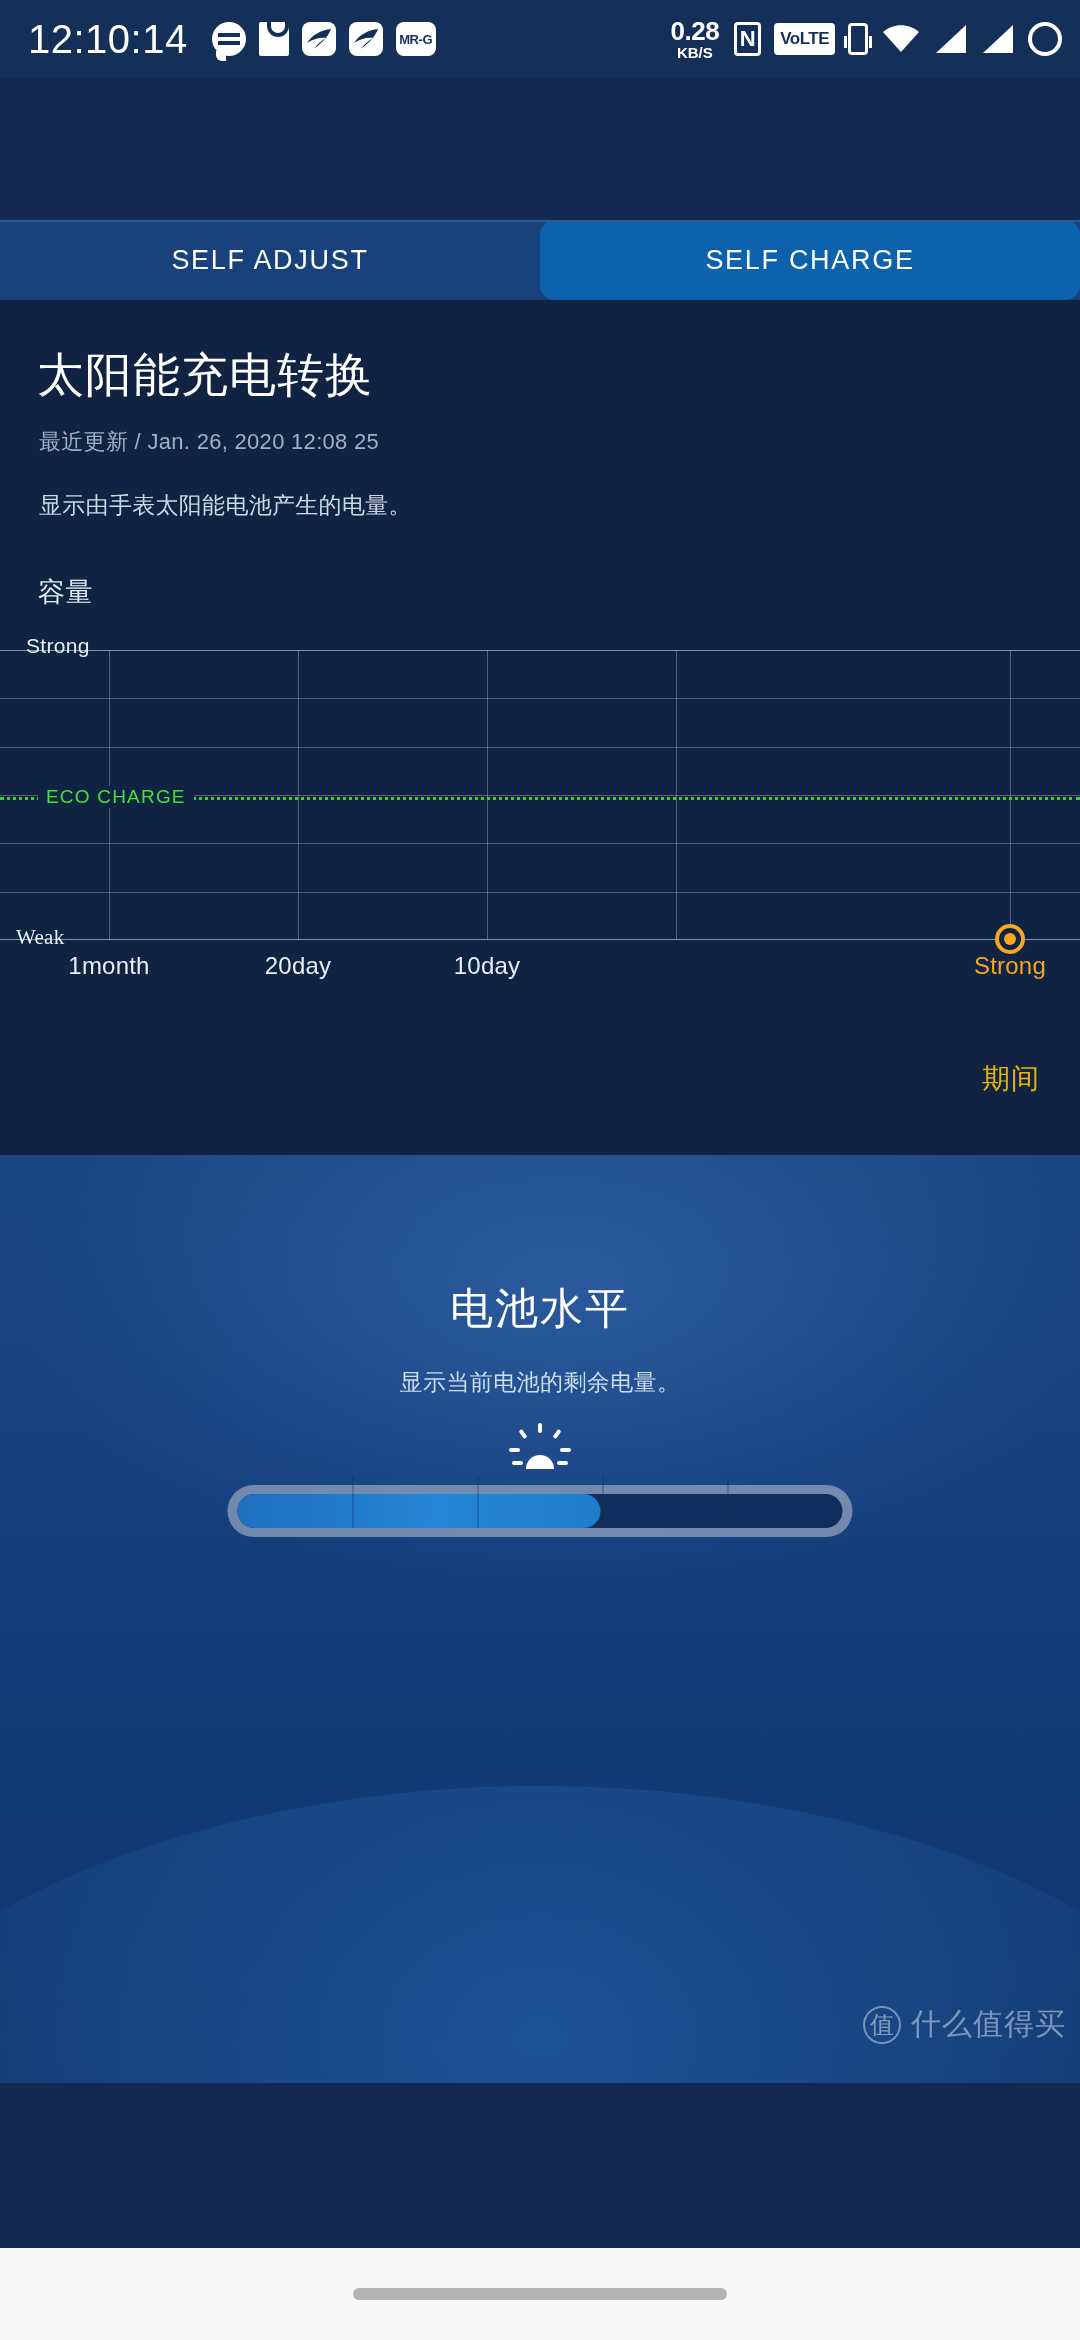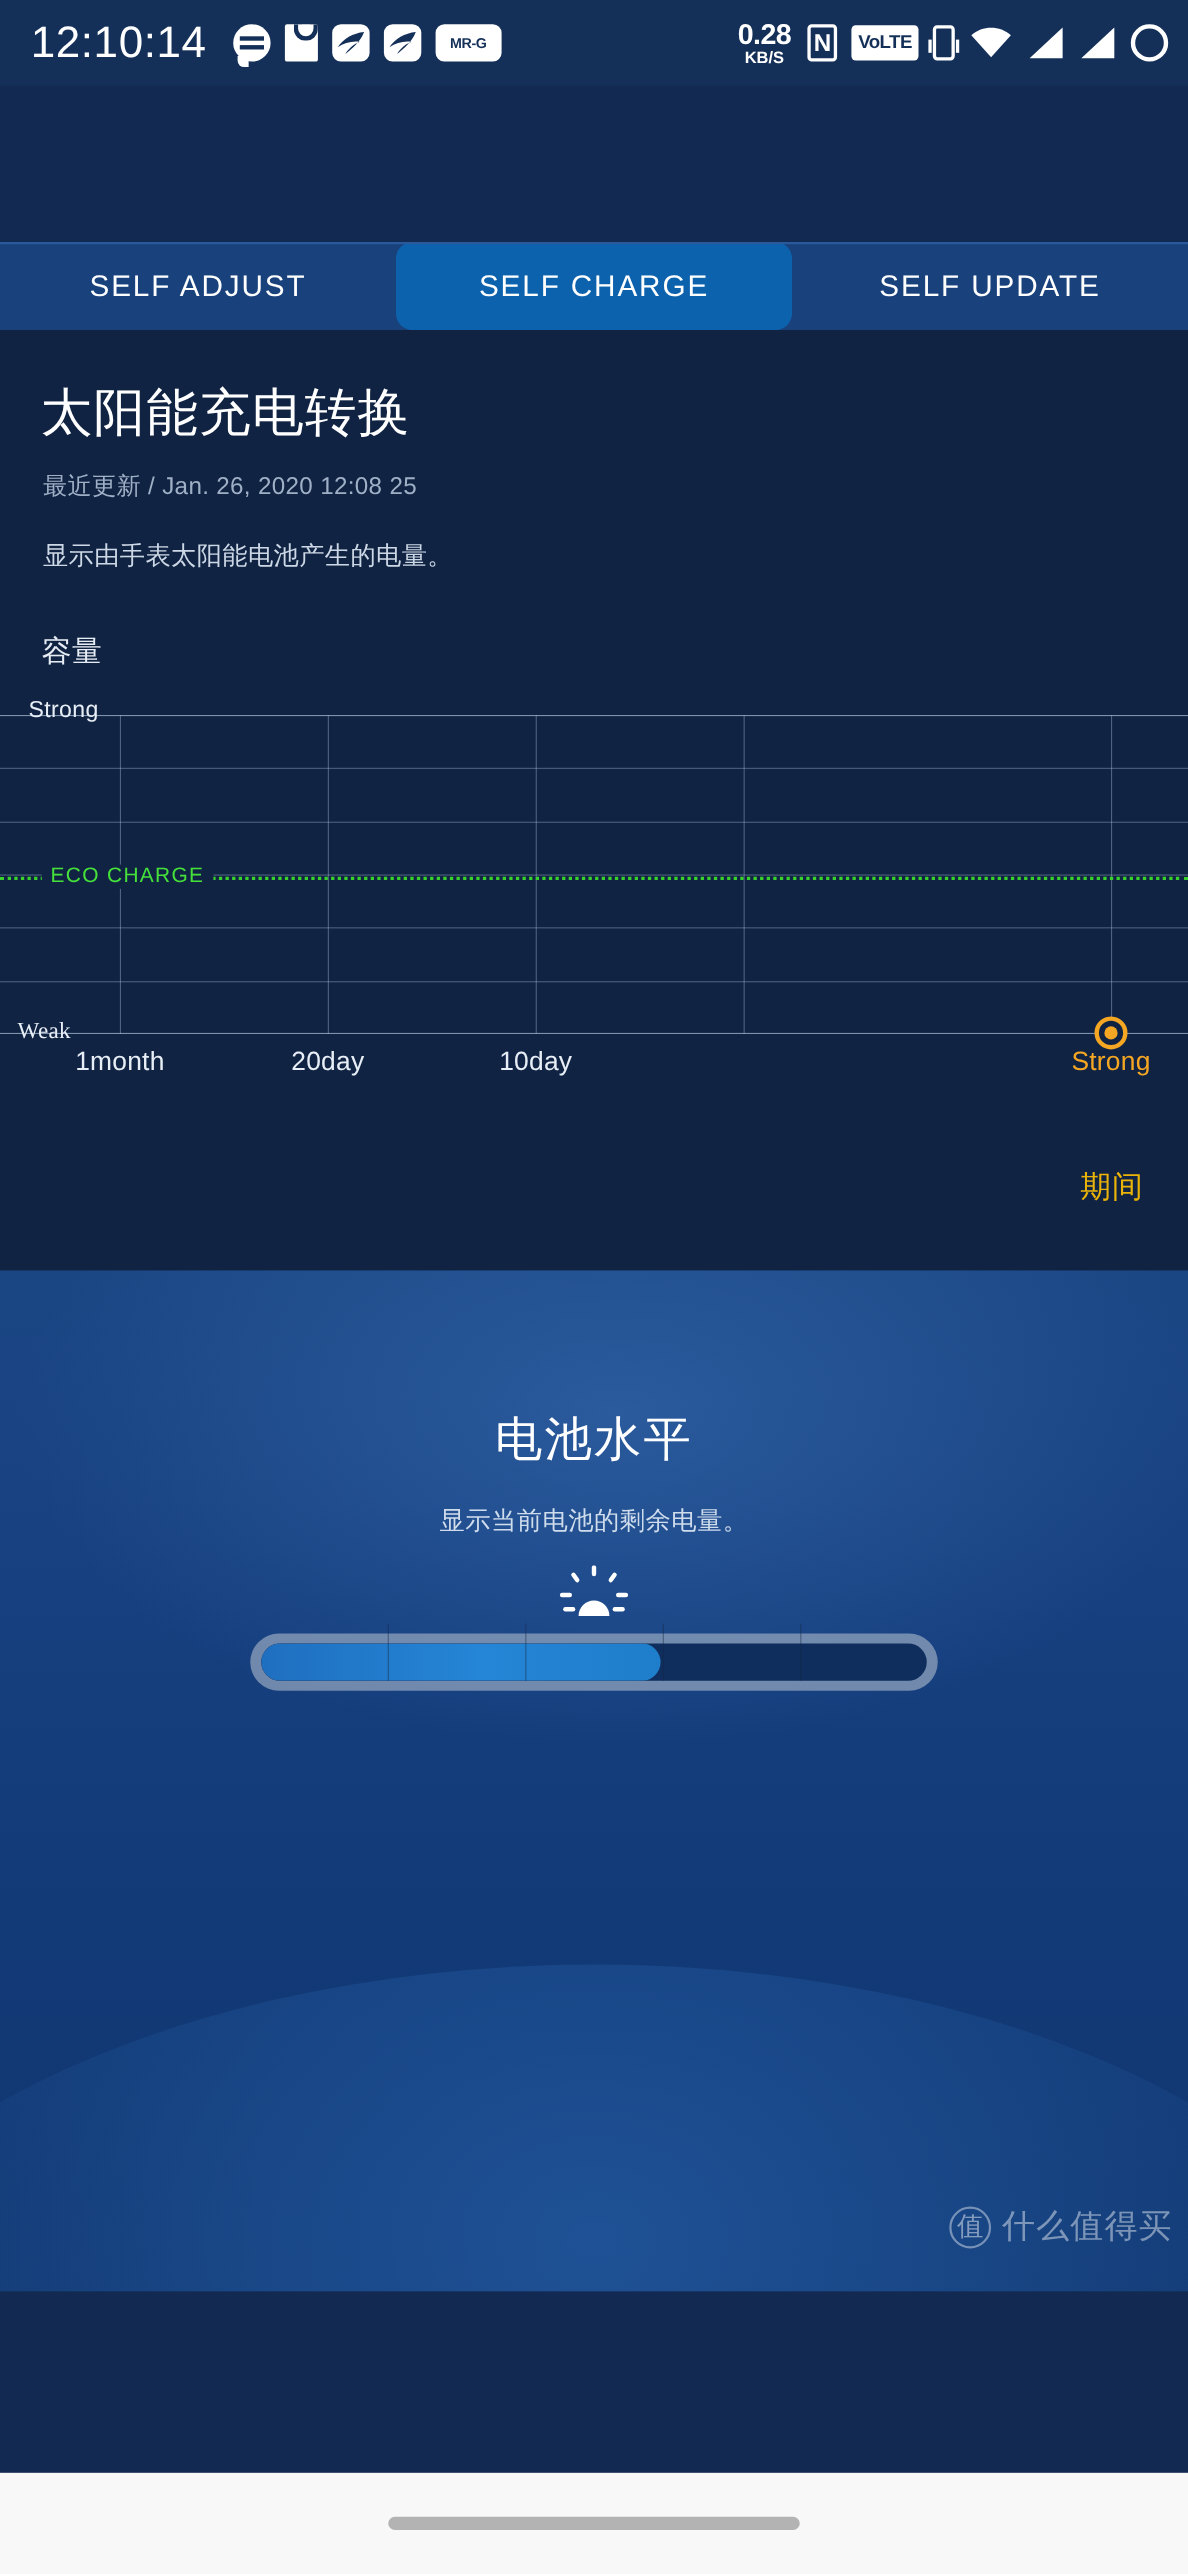--- a/index.html
+++ b/index.html
@@ -57,21 +57,21 @@
     border-top:none; border-radius:0 0 14px 14px;
   }
   
   .ic-wave{
     width:34px;height:34px;background:#fff;border-radius:8px;
     overflow:hidden;
   }
   .ic-wave svg{ position:absolute; left:3px; top:6px; }
   
   .ic-mrg{
-    width:60px;height:34px;background:#fff;border-radius:8px;
+    width:40px;height:34px;background:#fff;border-radius:8px;
     display:flex;align-items:center;justify-content:center;text-align:right;
   }
   .ic-mrg span{
     color:#143058;font-size:13px;font-weight:bold;letter-spacing:-0.4px;
     font-family:"Liberation Sans", sans-serif;
   }
   
   .ic-speed{
     display:flex;flex-direction:column;align-items:center;justify-content:center;
     line-height:1; color:#fff; margin-right:2px;
@@ -347,21 +347,20 @@
       </span>
       <span class="ic ic-circle"></span>
     </div>
   </div>
 
 
   <div class="tabs">
     <div class="tab-divline"></div>
     <div class="tab">SELF ADJUST</div>
     <div class="tab active">SELF CHARGE</div>
-    <div class="tab">SELF UPDATE</div>
   </div>
 
   <div class="panel-dark">
     <div class="sec-title">太阳能充电转换</div>
     <div class="sec-sub">最近更新 / Jan. 26, 2020 12:08 25</div>
     <div class="sec-desc">显示由手表太阳能电池产生的电量。</div>
     <div class="sec-cap">容量</div>
 
     <div class="chart">
       <div class="plot">

